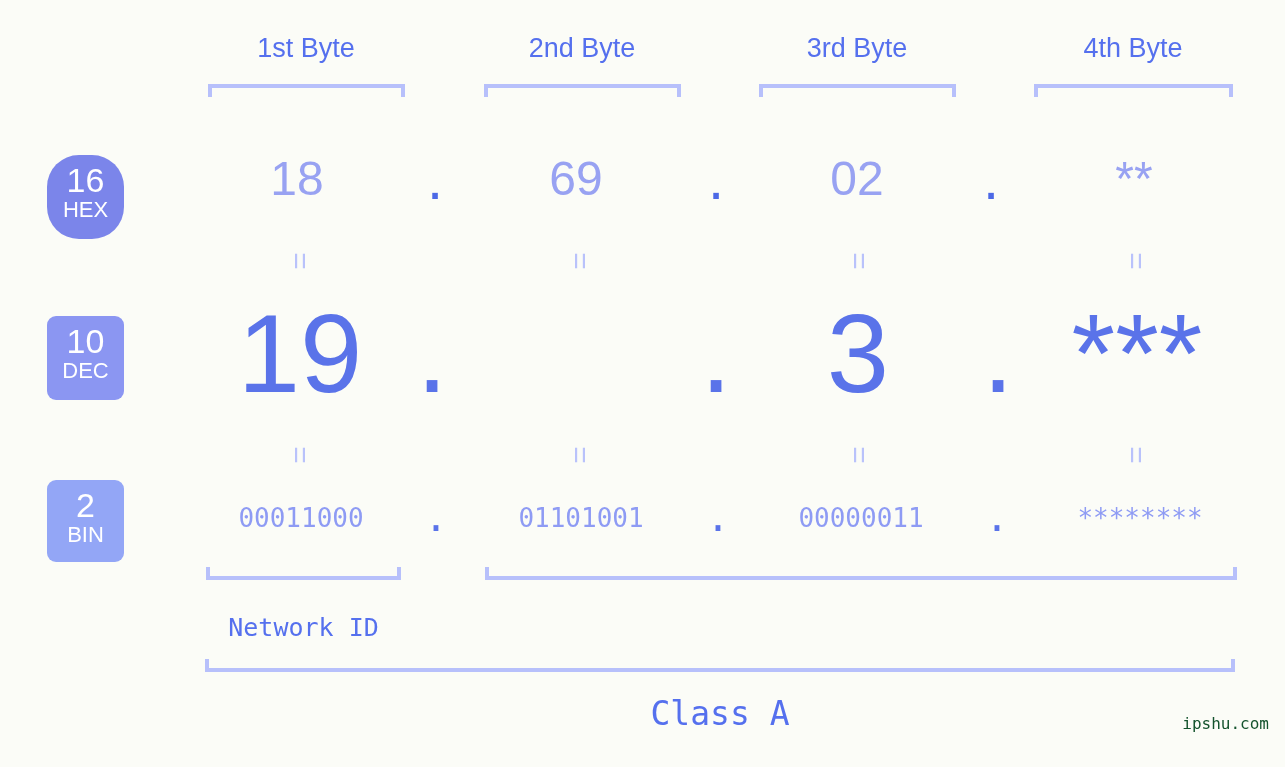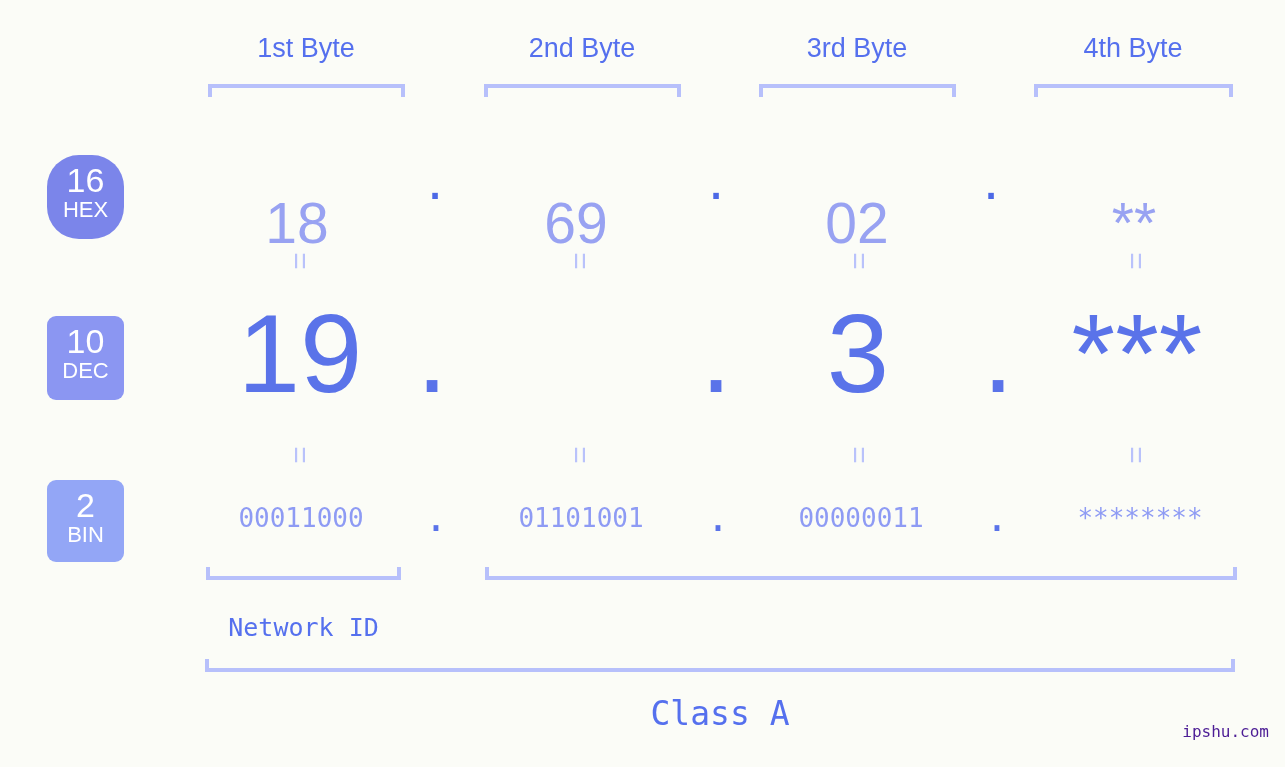--- a/index.html
+++ b/index.html
@@ -82,25 +82,24 @@
   .cell {
     position: absolute;
     text-align: center;
     white-space: nowrap;
   }
 
   
   .hex-val {
     top: 147px;
     width: 240px;
-    font-size: 57px;
+    font-size: 48px;
     line-height: 64px;
     color: #98a2f2;
     font-family: "Liberation Sans", sans-serif;
-    margin-top: 44px;
   }
   .hex-dot {
     top: 147px;
     width: 70px;
     font-size: 58px;
     line-height: 64px;
     color: #4c69e6;
     font-family: "Liberation Sans", sans-serif;
   }
 
@@ -176,23 +175,22 @@
     font-family: "DejaVu Sans Mono", monospace;
     white-space: nowrap;
   }
 
   
   #watermark {
     position: absolute;
     top: 714px;
     right: 16px;
     font-size: 16px;
-    color: #4c1d95;
-    font-family: "DejaVu Sans Mono", monospace;
-    margin-top: 8px;
+    color: #14532d;
+    font-family: "DejaVu Sans Mono", monospace;
   }
 </style>
 </head>
 <body>
 
 <div id="stage">
 
   <div class="byte-label" style="left:186px;">1st Byte</div>
   <div class="byte-label" style="left:462px;">2nd Byte</div>
   <div class="byte-label" style="left:737px;">3rd Byte</div>

